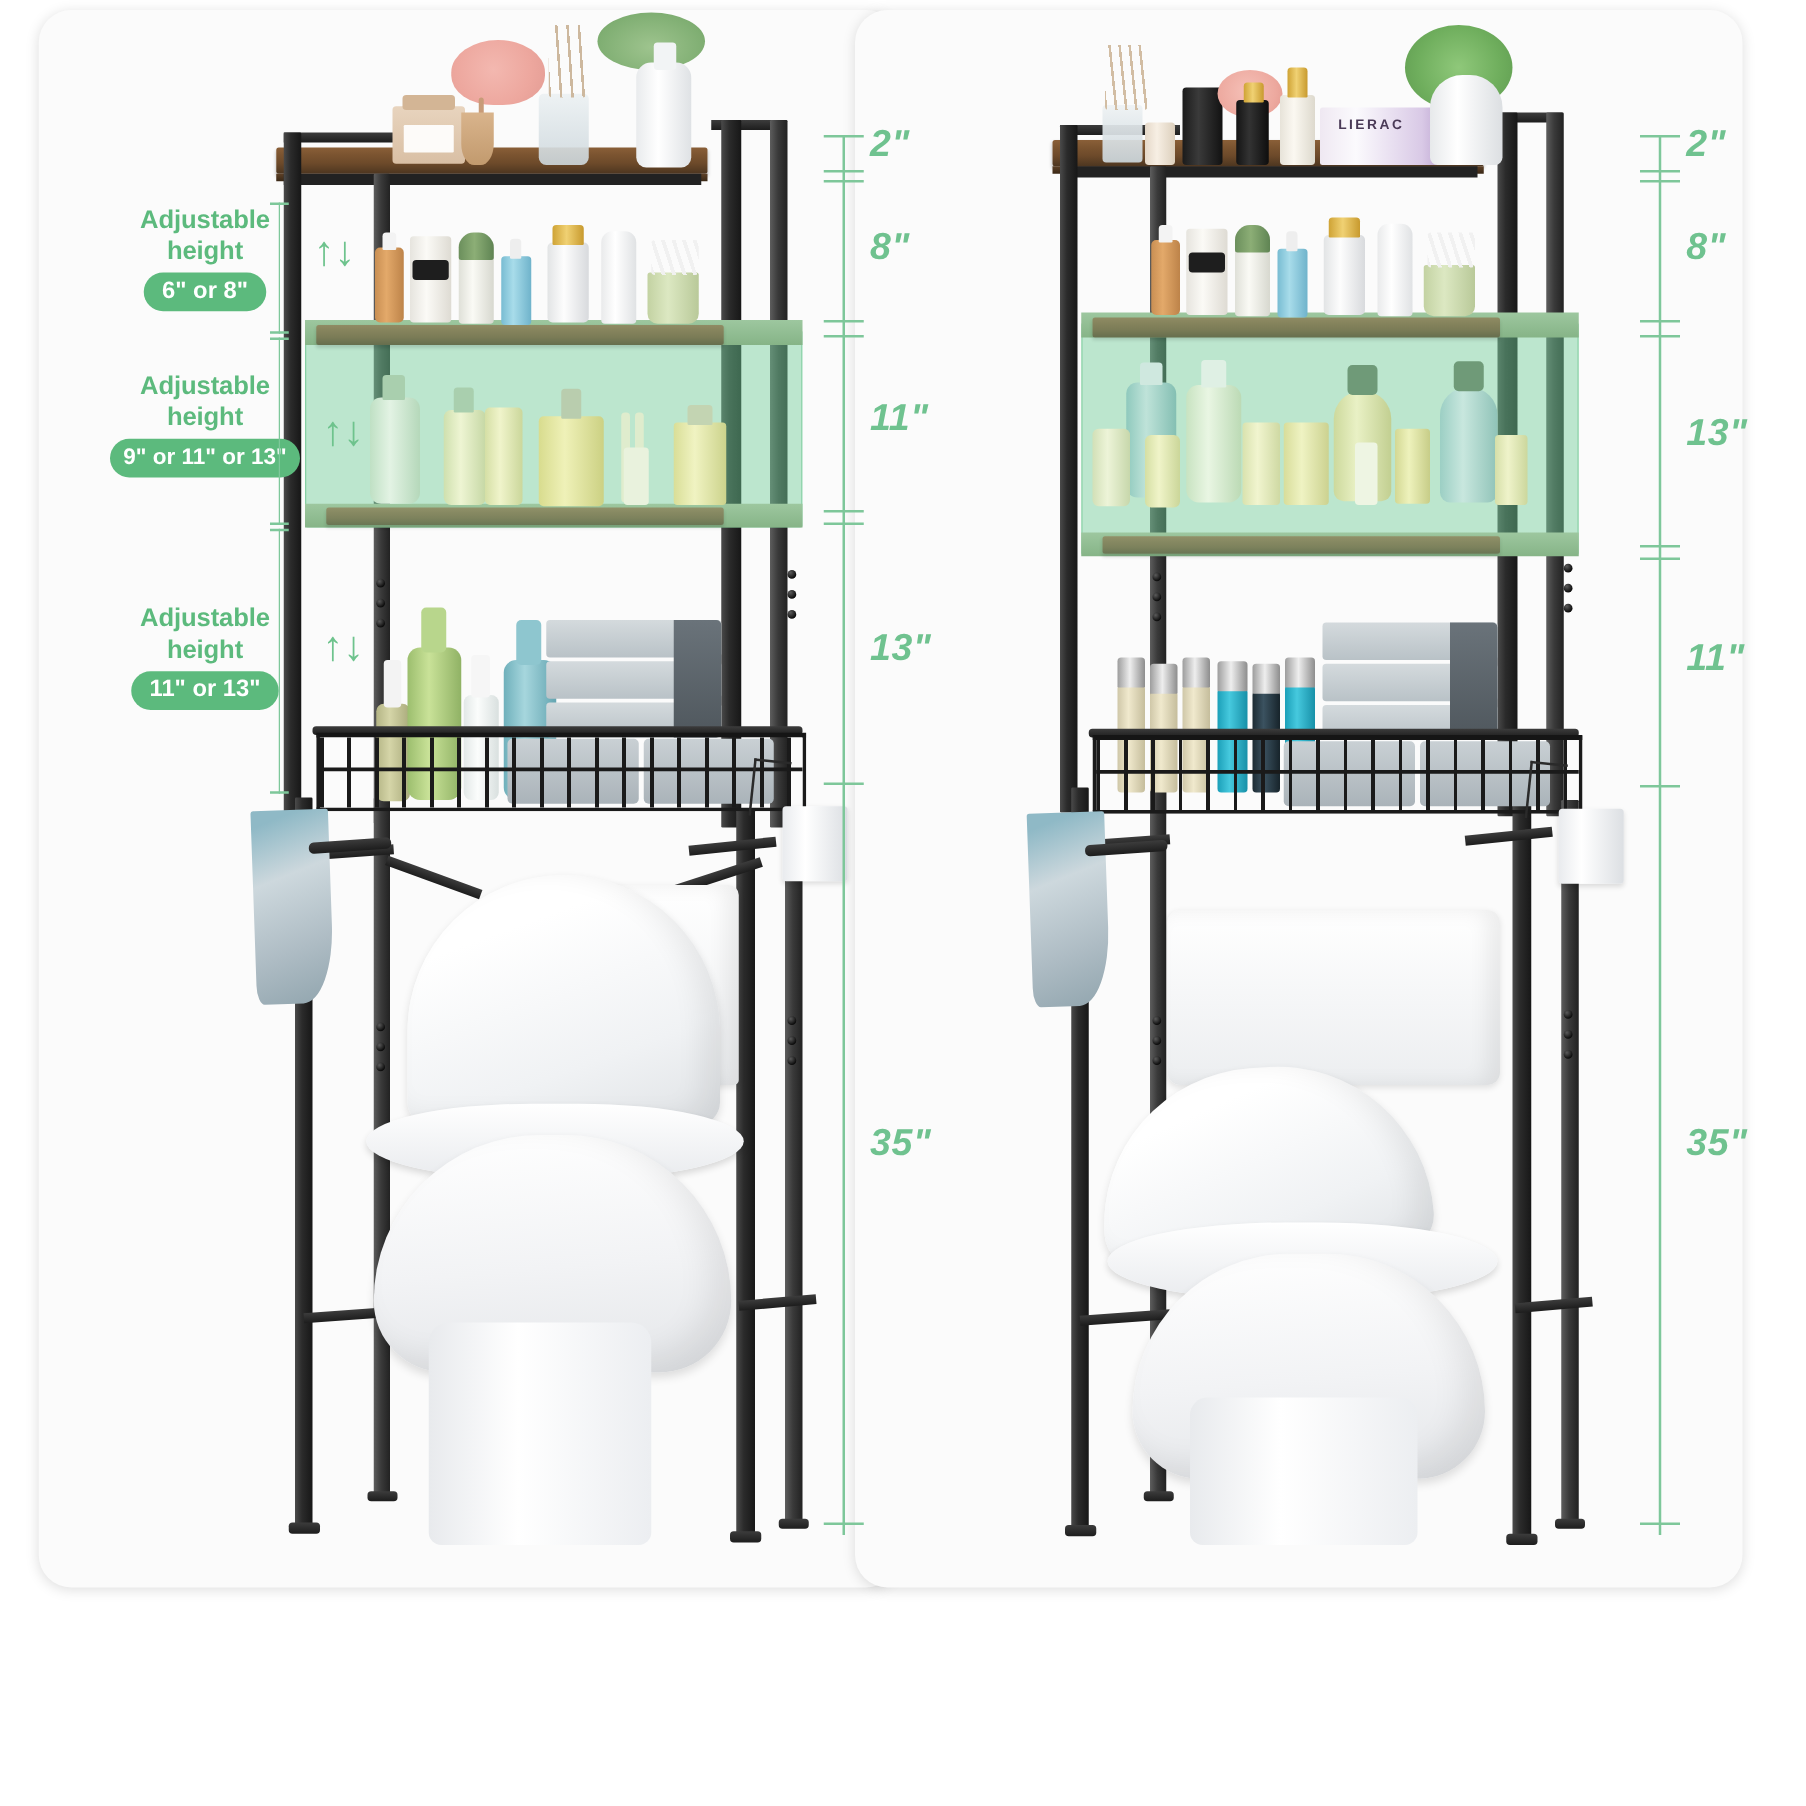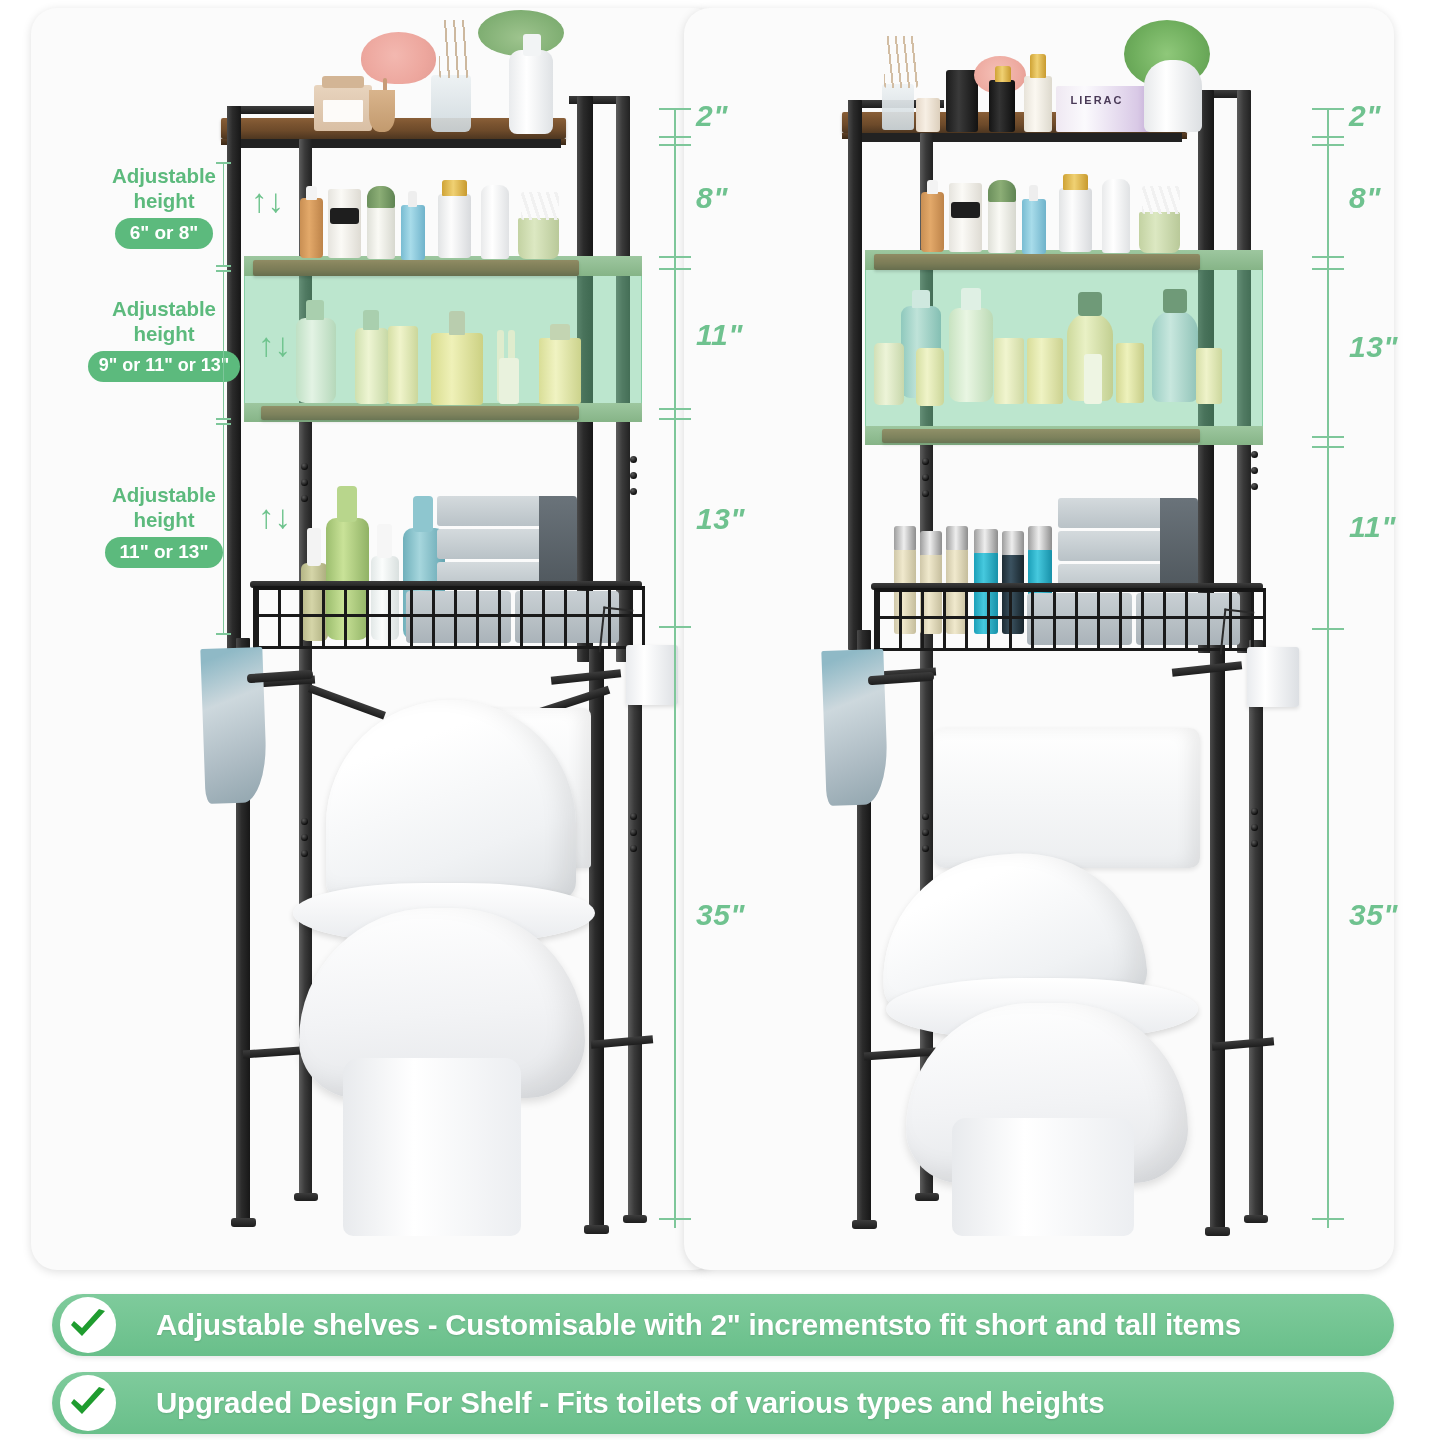--- a/index.html
+++ b/index.html
@@ -537,31 +537,15 @@
     <div class="tick" style="top:338px;"></div>
     <div class="tick" style="top:520px;"></div>
     <div class="tick" style="top:1110px;"></div>
     <span class="dimtxt" style="top:-9px;">2"</span>
     <span class="dimtxt" style="top:73px;">8"</span>
     <span class="dimtxt" style="top:222px;">13"</span>
     <span class="dimtxt" style="top:402px;">11"</span>
     <span class="dimtxt" style="top:790px;">35"</span>
   </div>
 
-  <div class="banner" id="banner-1">
-    <div class="checkwrap">
-      <svg width="40" height="34" viewBox="0 0 40 34" aria-hidden="true">
-        <path d="M3 17 L14 28 L37 3 L31 1 L14 20 L6 13 Z" fill="#1f9c2f"></path>
-      </svg>
-    </div>
-    <span class="banner-text">Adjustable shelves - Customisable with 2" incrementsto fit short and tall items</span>
-  </div>
-
-  <div class="banner" id="banner-2">
-    <div class="checkwrap">
-      <svg width="40" height="34" viewBox="0 0 40 34" aria-hidden="true">
-        <path d="M3 17 L14 28 L37 3 L31 1 L14 20 L6 13 Z" fill="#1f9c2f"></path>
-      </svg>
-    </div>
-    <span class="banner-text">Upgraded Design For Shelf - Fits toilets of various types and heights</span>
-  </div>
+
 
 </div>
 
 </body></html>

